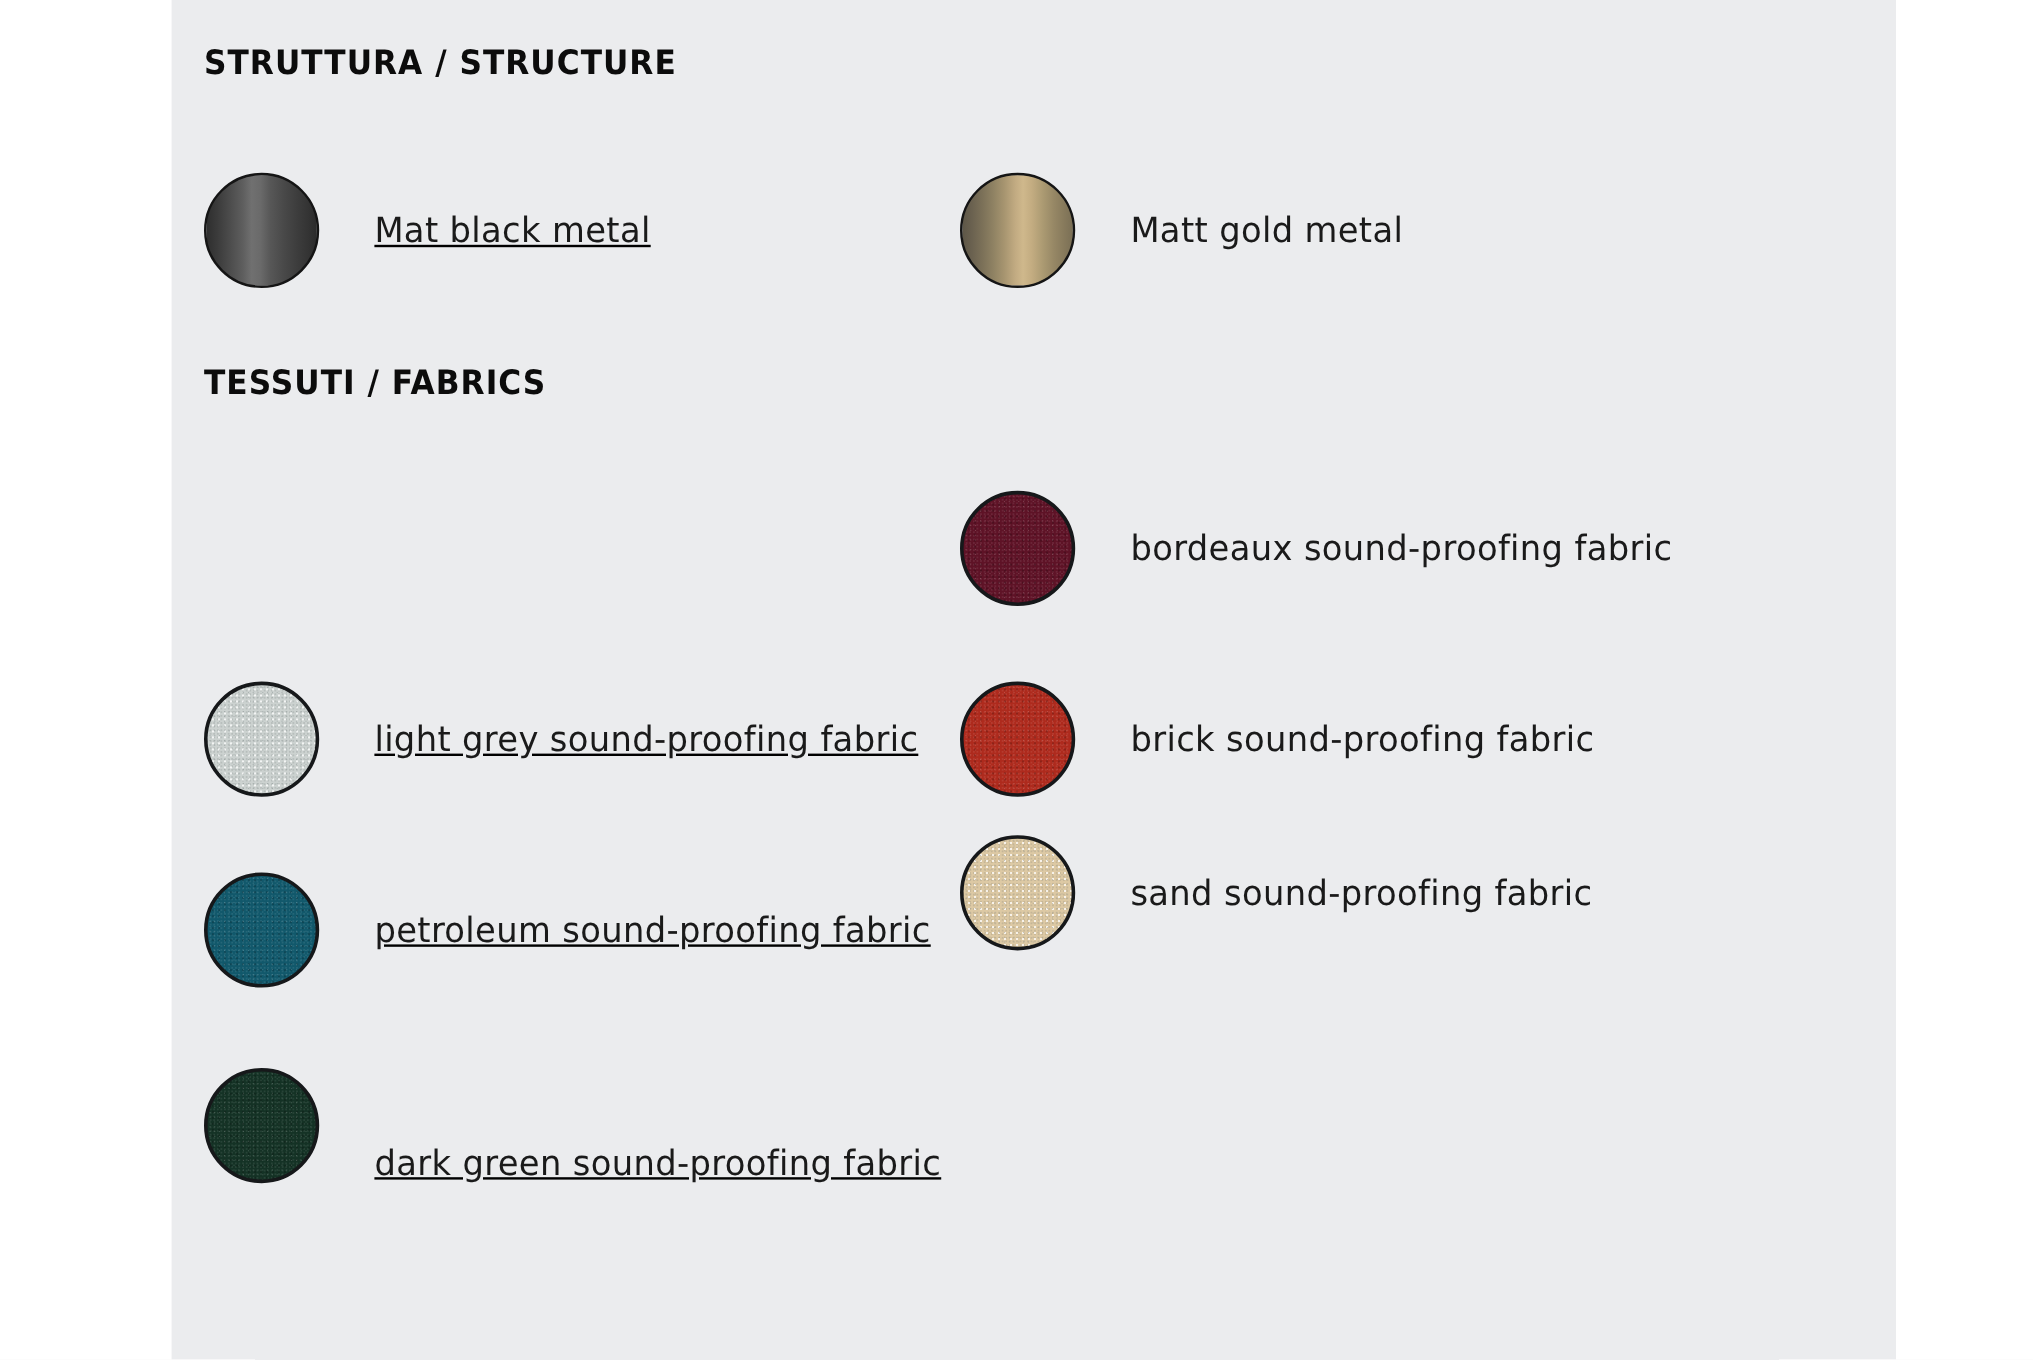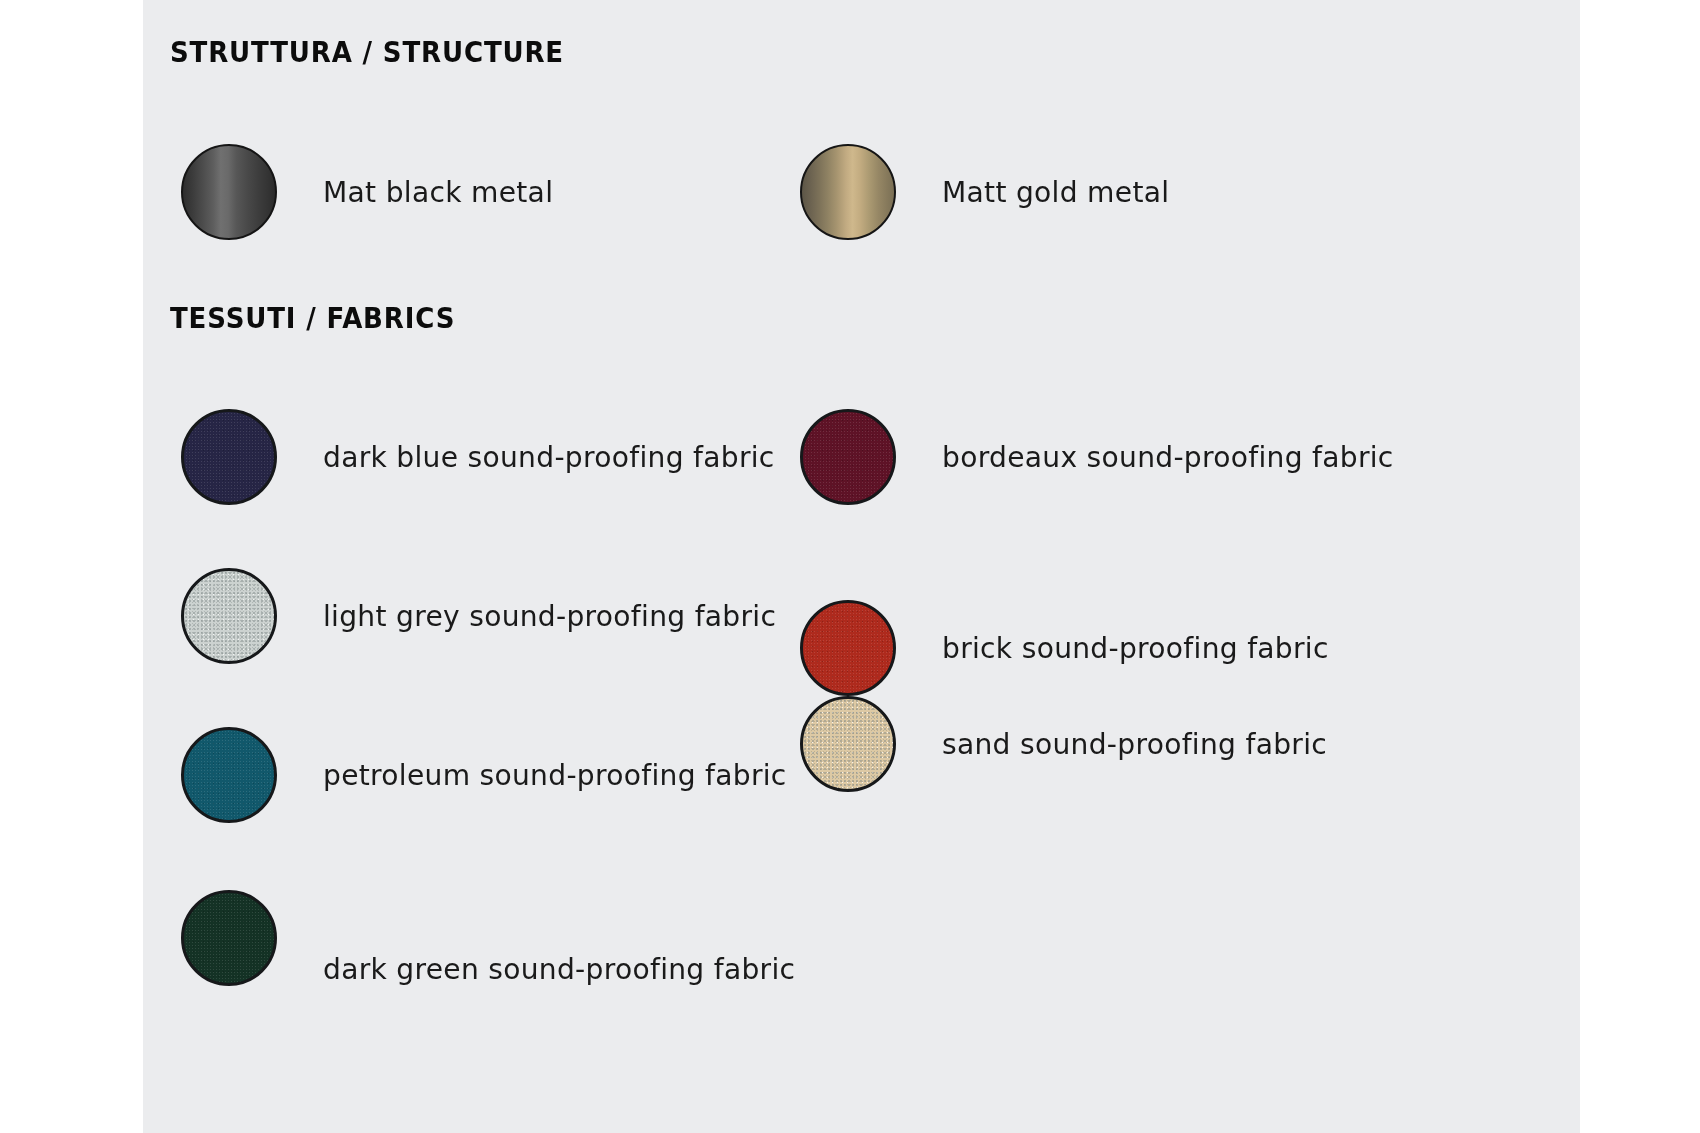--- a/index.html
+++ b/index.html
@@ -47,21 +47,21 @@
   #heading-structure { top: 36px; }
   #heading-fabrics   { top: 302px; }
 
   
   .swatch-row {
     position: absolute;
     display: flex;
     align-items: center;
     height: 104px;
   }
-  .col-left  { left: 38px; }
+  .col-left  { left: 27px; text-decoration: underline; }
   .col-right { left: 657px; }
 
   .swatch {
     position: relative;
     width: 96px;
     height: 96px;
     border-radius: 50%;
     flex: 0 0 auto;
   }
 
@@ -154,36 +154,32 @@
       <div class="swatch-label">Mat black metal</div>
     </div>
 
     <div class="swatch-row col-right" style="top: 140px;">
       <div class="swatch metal metal-gold"></div>
       <div class="swatch-label">Matt gold metal</div>
     </div>
 
     <div class="section-heading" id="heading-fabrics">TESSUTI / FABRICS</div>
 
-    <div class="swatch-row col-left" style="top: 405px;">
-      <div class="swatch fabric" style="background-color:#262545;"></div>
-      <div class="swatch-label">dark blue sound-proofing fabric</div>
-    </div>
 
     <div class="swatch-row col-right" style="top: 405px; text-align: center;">
       <div class="swatch fabric" style="background-color:#5e1226;"></div>
       <div class="swatch-label">bordeaux sound-proofing fabric</div>
     </div>
 
     <div class="swatch-row col-left" style="top: 564px; text-align: center;">
       <div class="swatch fabric light" style="background-color:#ccd2d0;"></div>
       <div class="swatch-label">light grey sound-proofing fabric</div>
     </div>
 
-    <div class="swatch-row col-right" style="top: 596px;">
+    <div class="swatch-row col-right" style="top: 564px;">
       <div class="swatch fabric" style="background-color:#ae2a1d;"></div>
       <div class="swatch-label">brick sound-proofing fabric</div>
     </div>
 
     <div class="swatch-row col-left" style="top: 723px;">
       <div class="swatch fabric" style="background-color:#11586b;"></div>
       <div class="swatch-label">petroleum sound-proofing fabric</div>
     </div>
 
     <div class="swatch-row col-right" style="top: 692px;">

